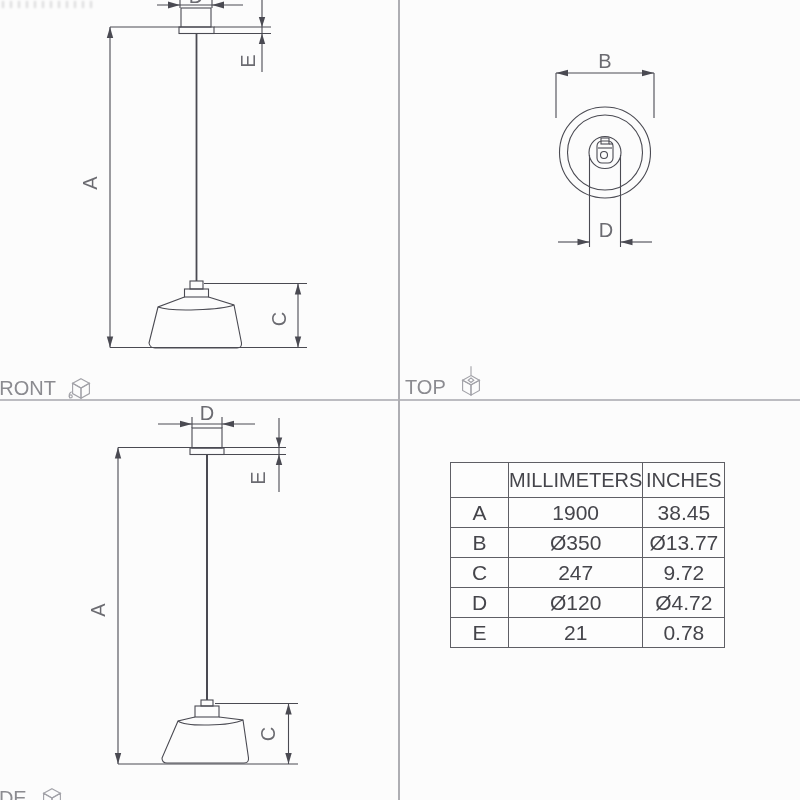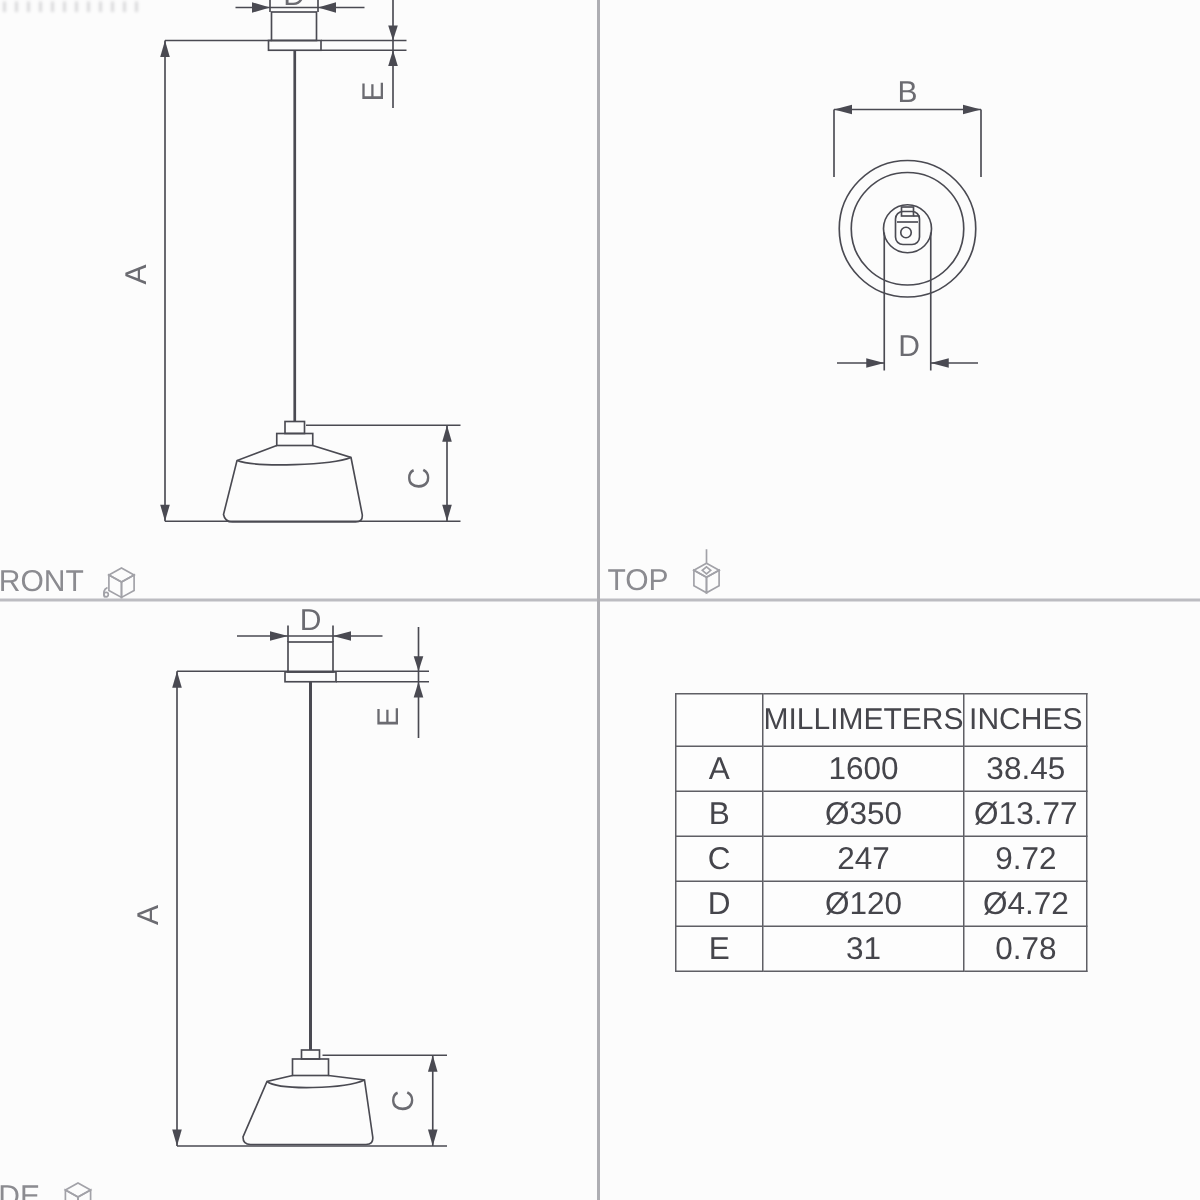--- a/index.html
+++ b/index.html
@@ -212,39 +212,39 @@
         <col class="col-in">
       </colgroup>
     <tbody>
         <tr>
       <th></th>
       <th>MILLIMETERS</th>
       <th>INCHES</th>
     </tr>
     <tr>
       <td>A</td>
-      <td>1600</td>
+      <td>1900</td>
       <td>38.45</td>
     </tr>
     <tr>
       <td>B</td>
       <td>Ø350</td>
       <td>Ø13.77</td>
     </tr>
     <tr>
       <td>C</td>
       <td>247</td>
       <td>9.72</td>
     </tr>
     <tr>
       <td>D</td>
       <td>Ø120</td>
       <td>Ø4.72</td>
     </tr>
     <tr>
       <td>E</td>
-      <td>31</td>
+      <td>21</td>
       <td>0.78</td>
     </tr>
   </tbody>
     </table>
 
 </div>
 
 </body></html>

